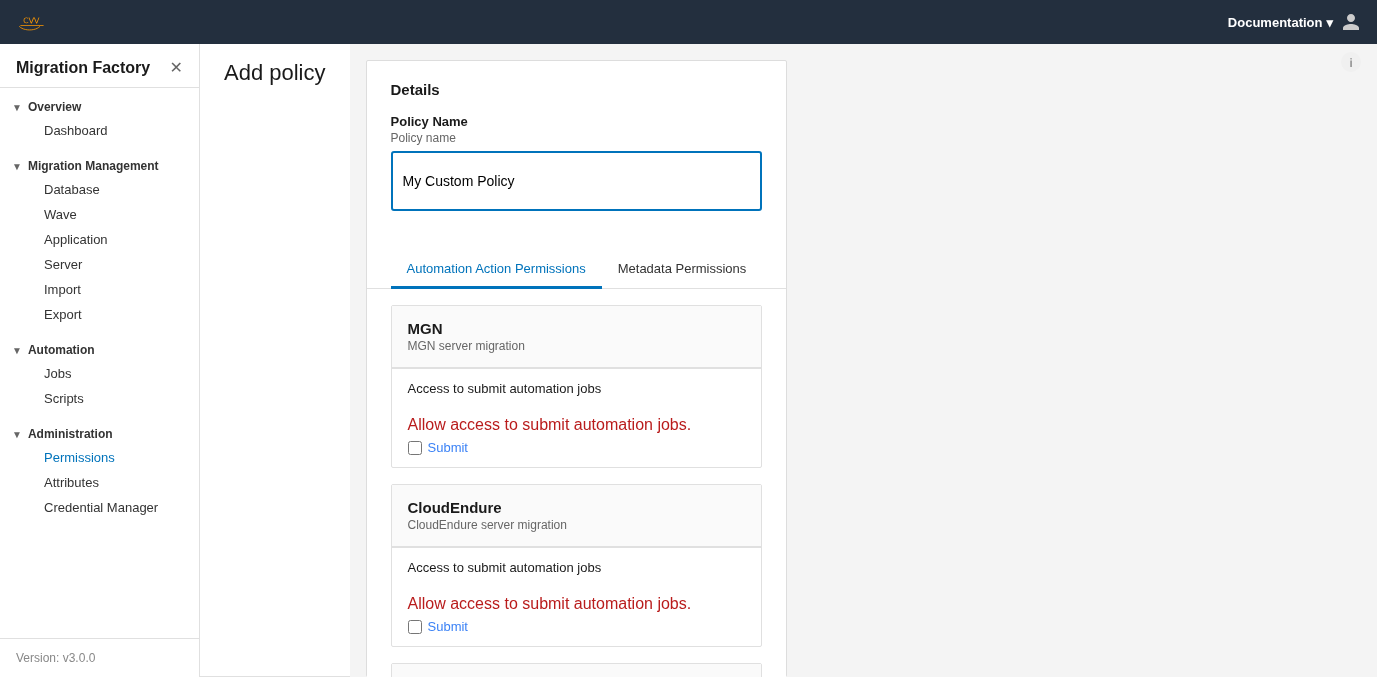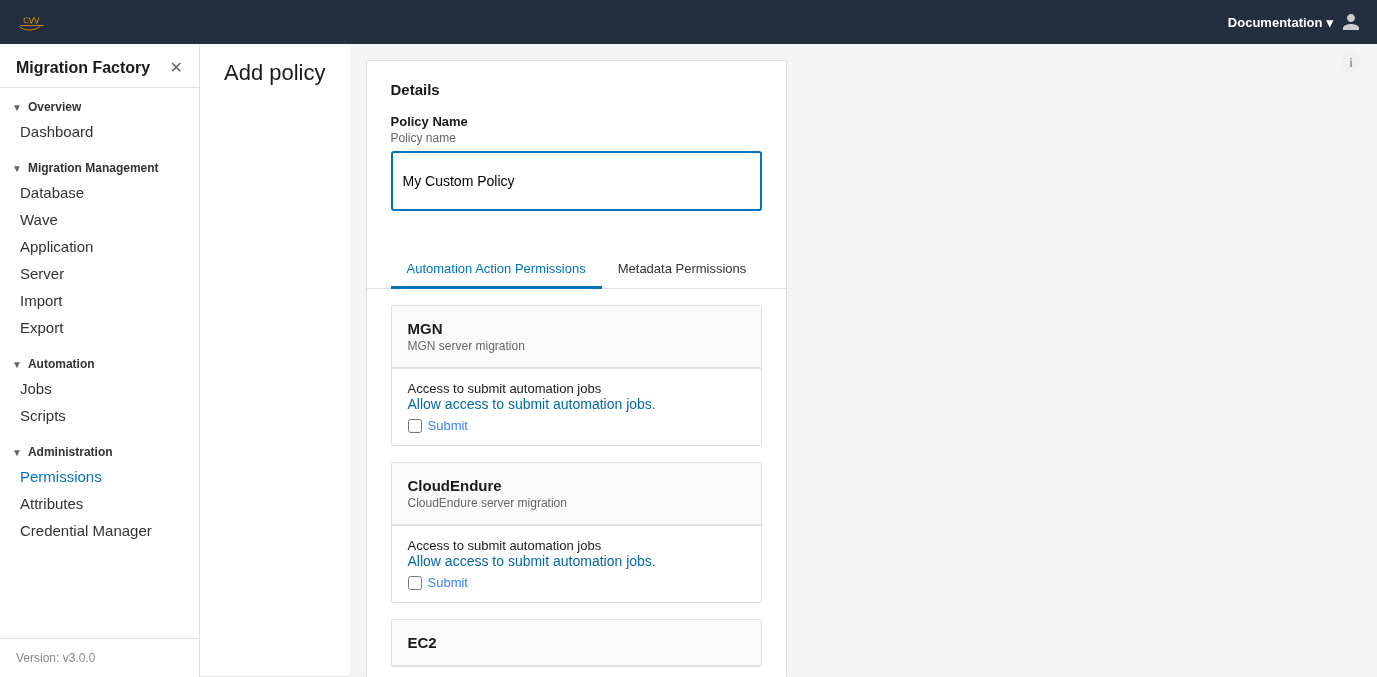--- a/index.html
+++ b/index.html
@@ -86,23 +86,24 @@
       font-weight: 600;
       color: #333;
       cursor: pointer;
     }
     .sidebar-section-header .chevron {
       font-size: 10px;
       color: #666;
     }
     .sidebar-item {
       padding: 5px 12px 5px 20px;
-      font-size: 15px;
+      font-size: 13px;
       color: #333;
       cursor: pointer;
+      margin-left: 24px;
     }
     .sidebar-item.active {
       color: #0073bb;
       font-weight: 500;
     }
     .sidebar-version {
       margin-top: auto;
       padding: 12px 16px;
       font-size: 12px;
       color: #888;
@@ -222,23 +223,24 @@
     }
     .permission-item:first-child {
       border-top: none;
     }
     .permission-item-title {
       font-size: 13px;
       font-weight: 500;
       color: #1a1a1a;
     }
     .permission-item-desc {
-      font-size: 14px;
-      color: #0369a1;
+      font-size: 16px;
+      color: #b91c1c;
       margin-bottom: 6px;
+      margin-top: 20px;
     }
     .checkbox-row {
       display: flex;
       align-items: center;
       gap: 6px;
     }
     .checkbox-row input[type="checkbox"] {
       width: 14px;
       height: 14px;
       cursor: pointer;

